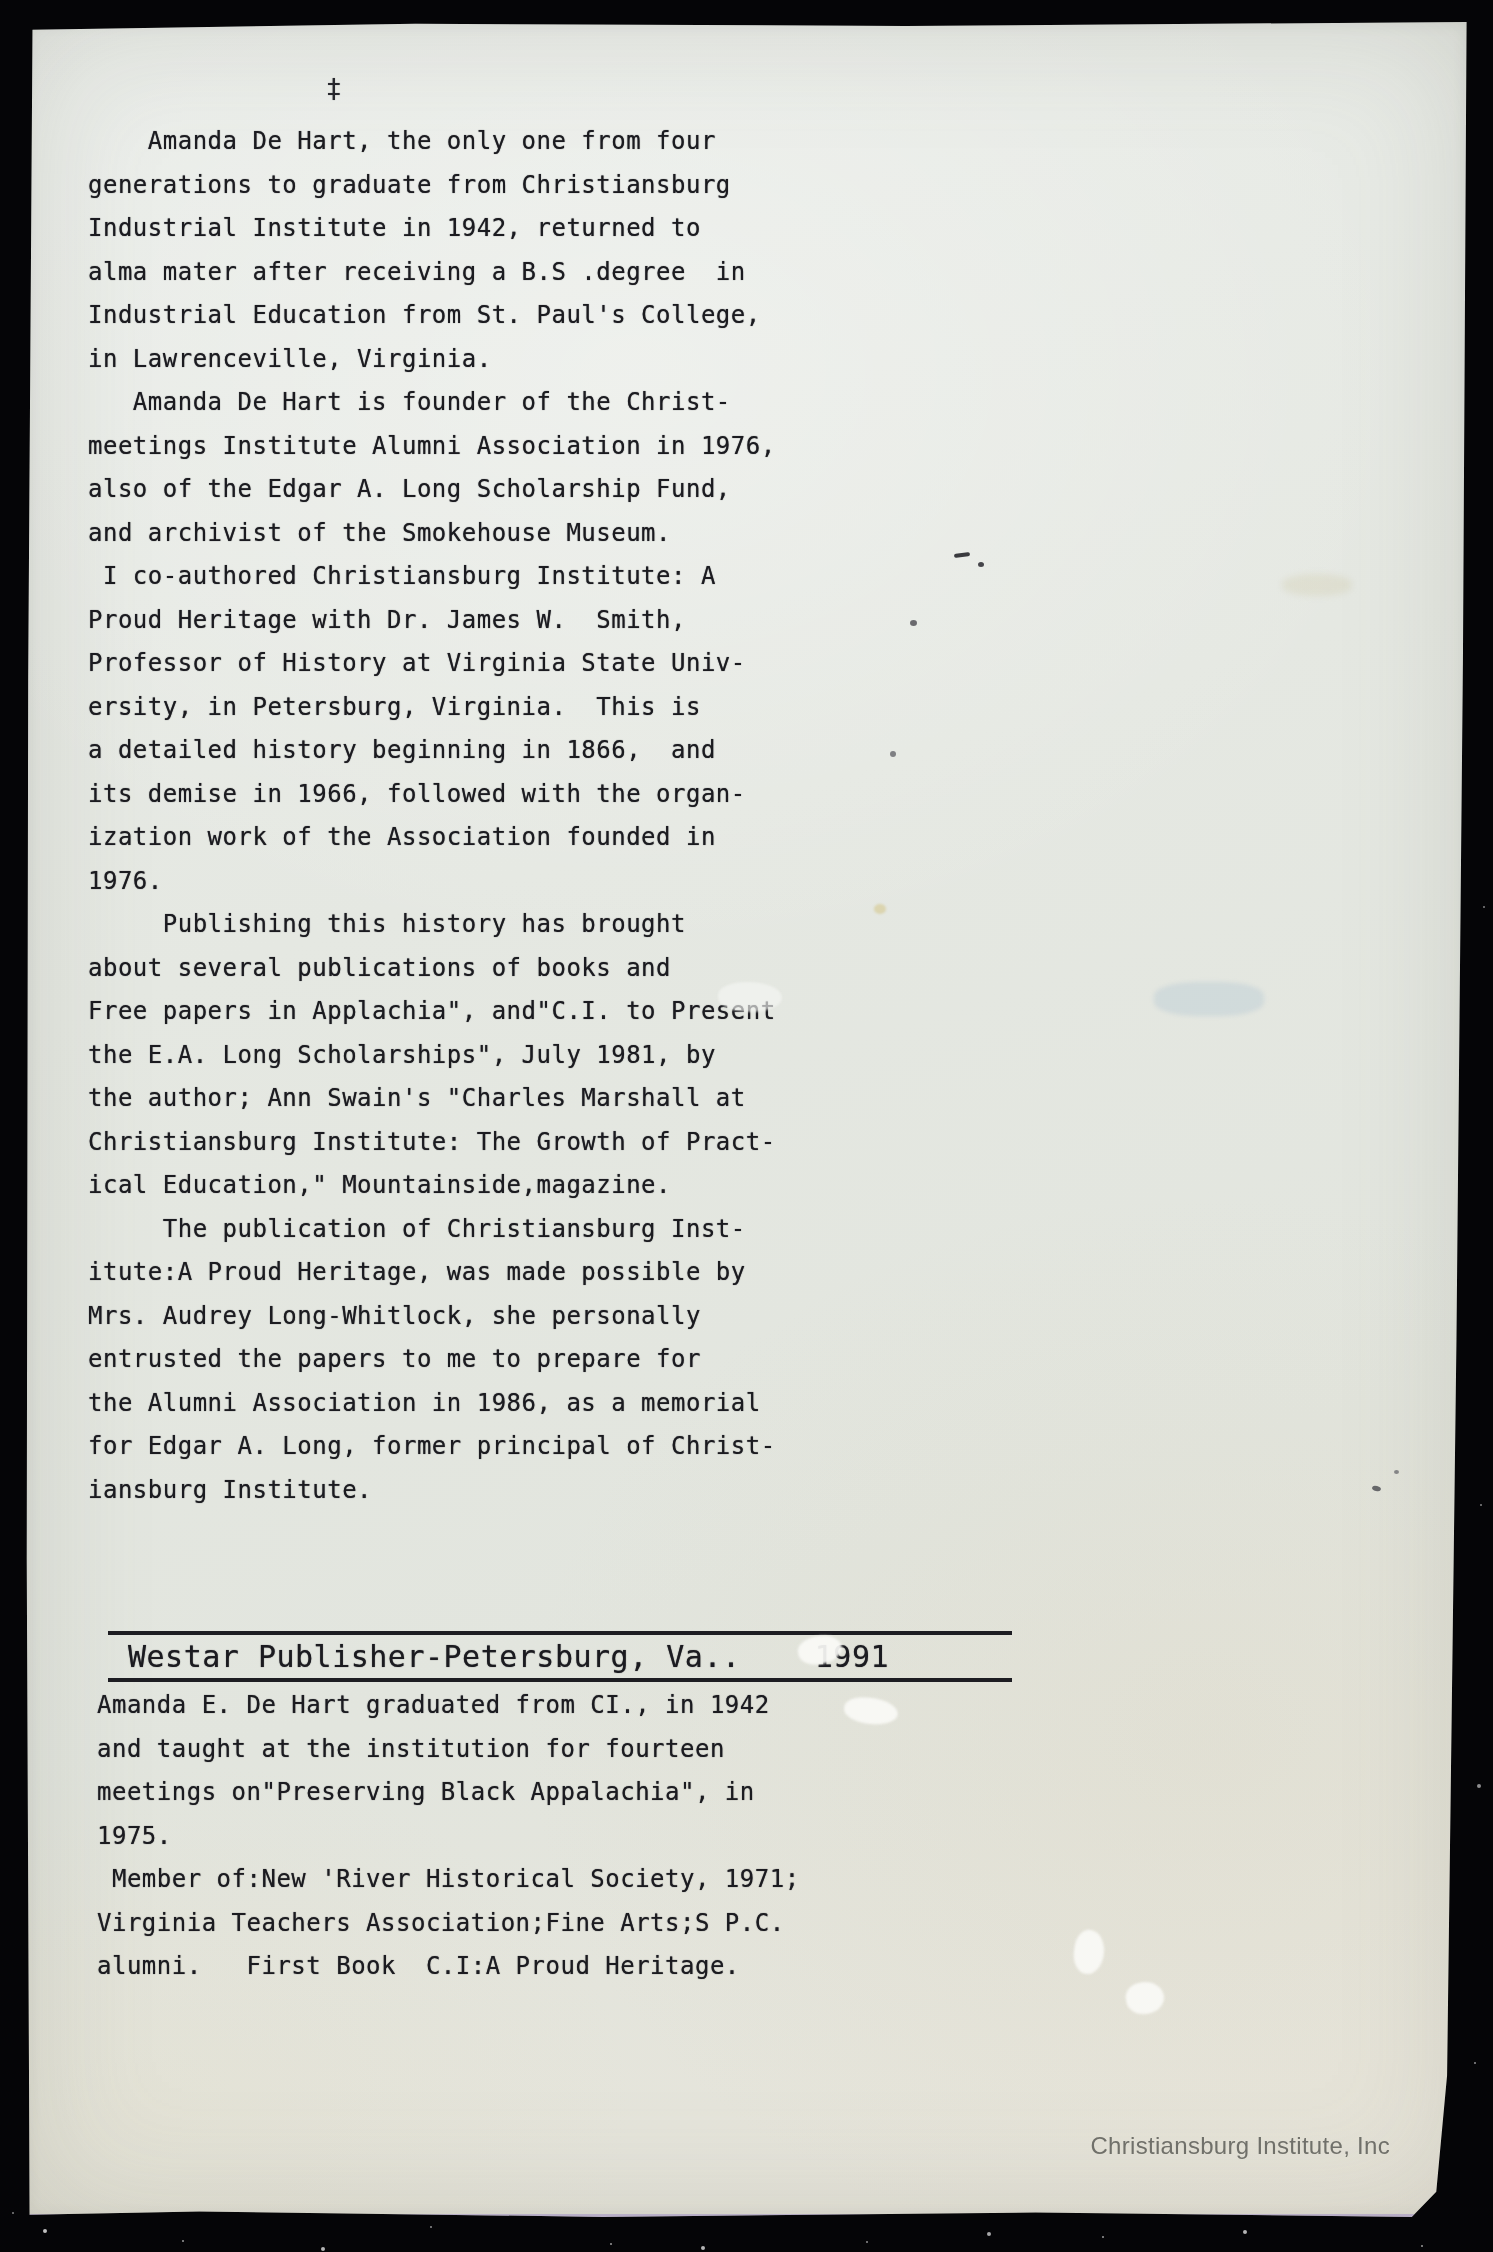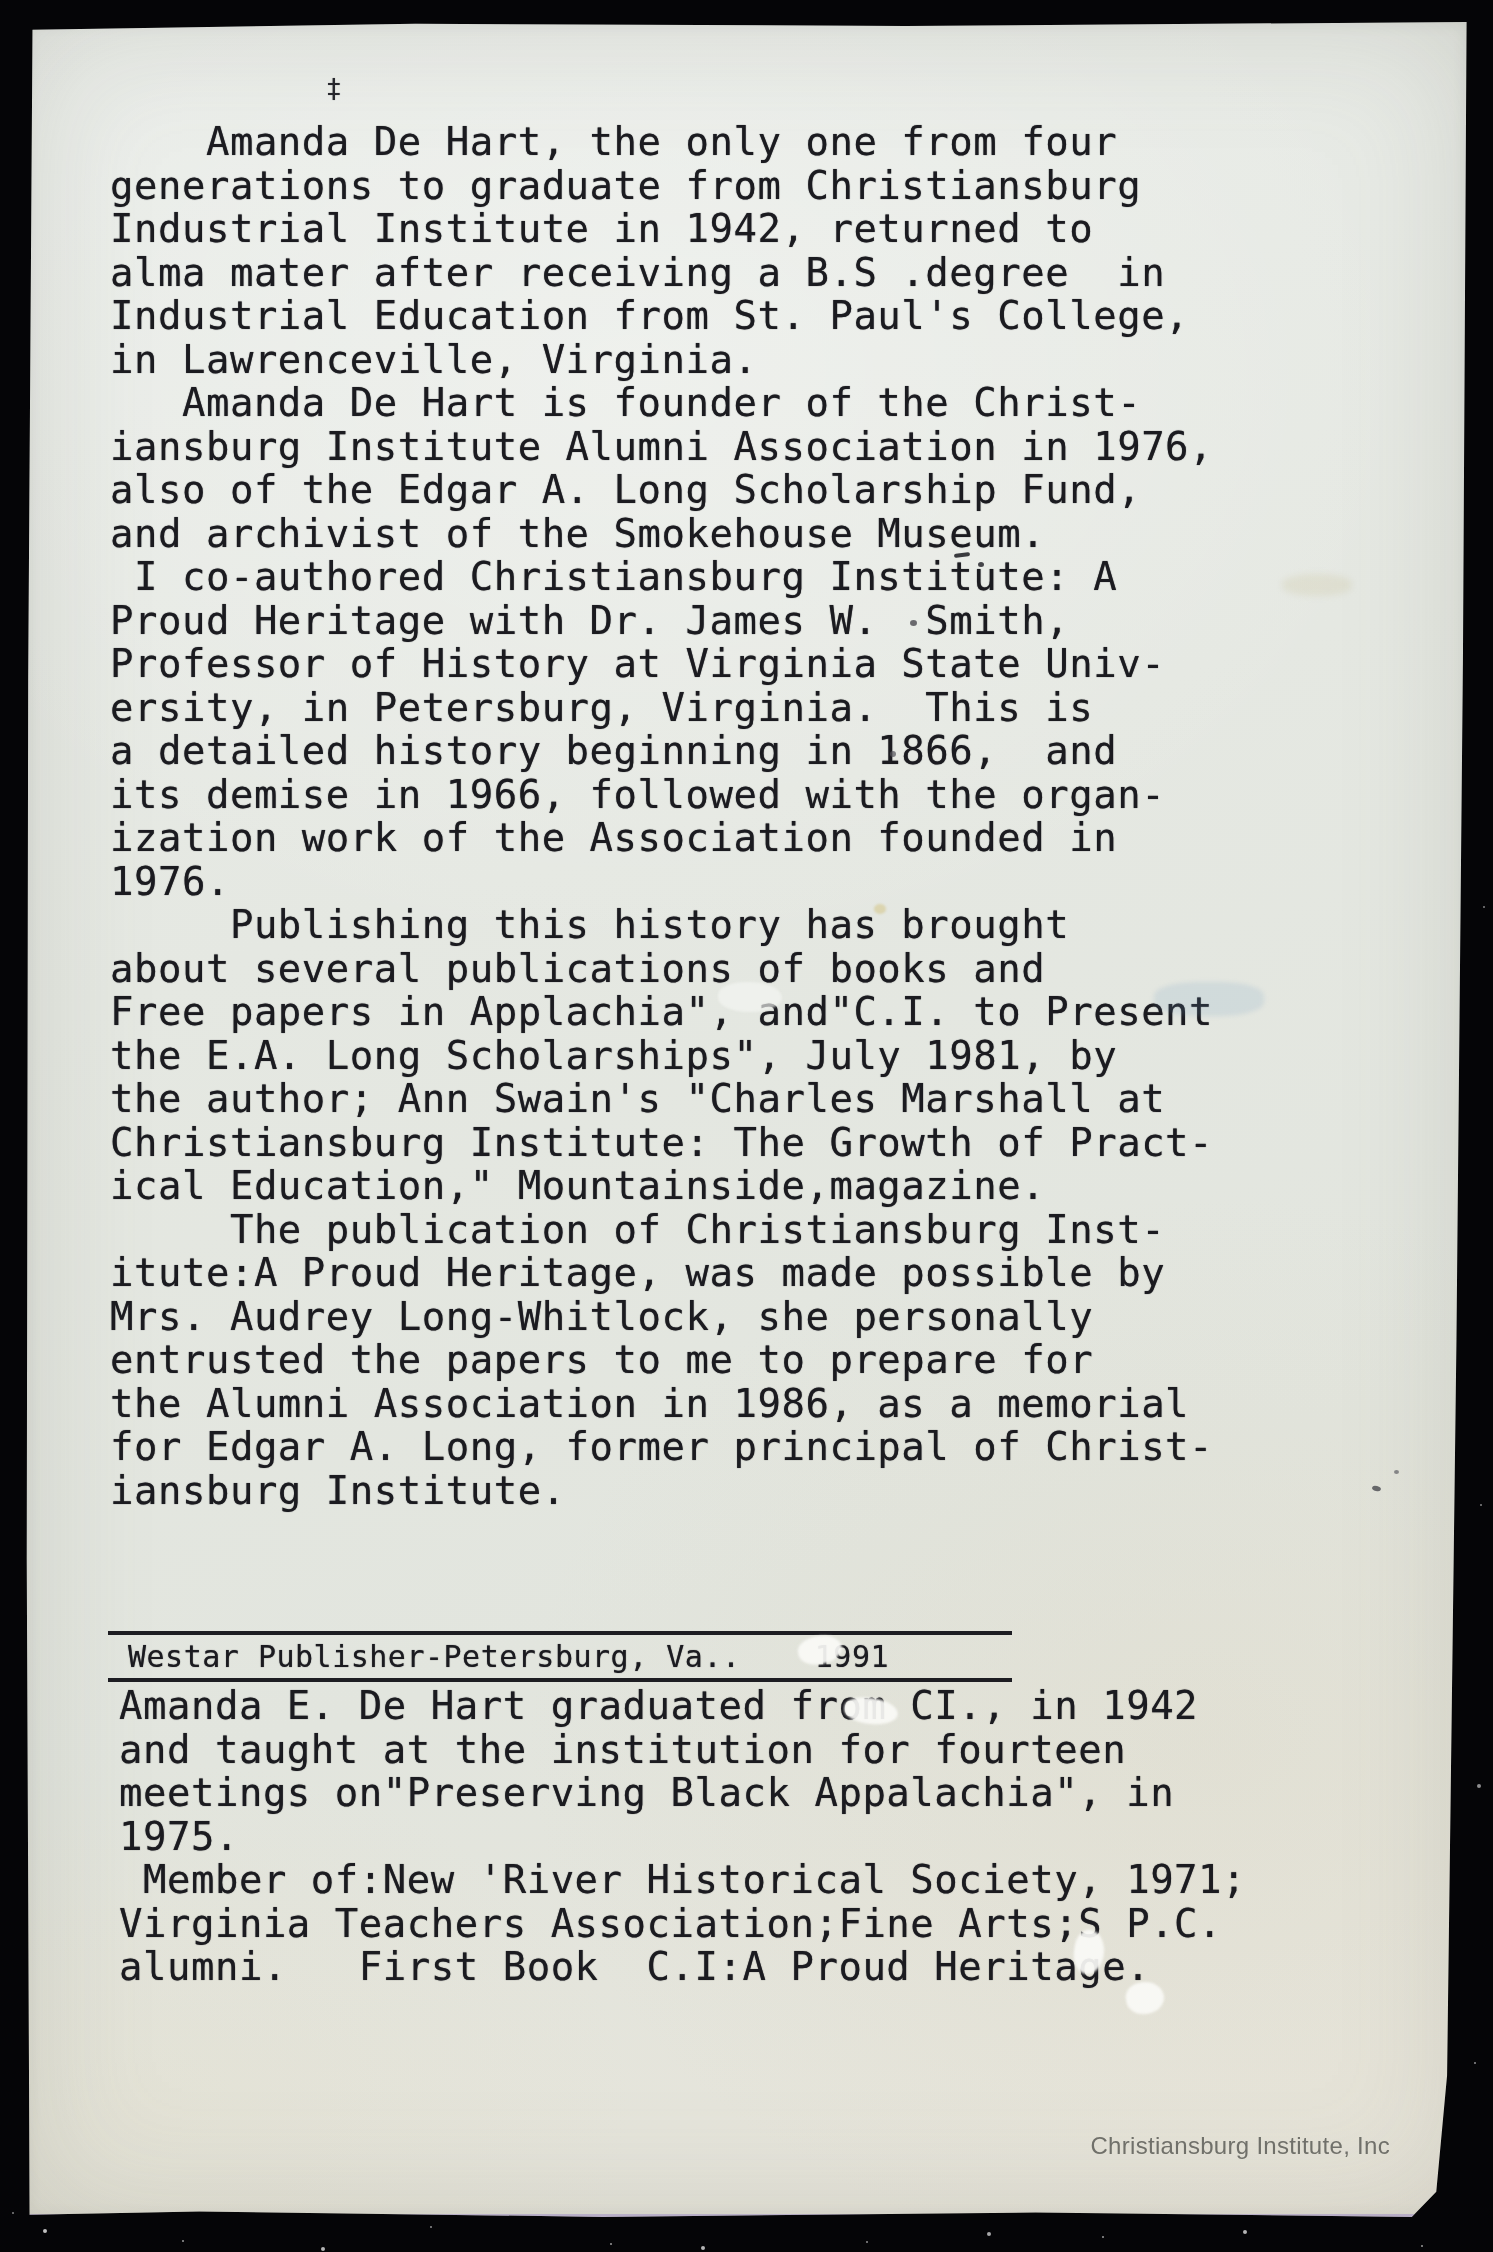--- a/index.html
+++ b/index.html
@@ -29,25 +29,24 @@
     );
   }
   .paper::after{ 
     content:"";
     position:absolute;left:0;right:0;bottom:0;height:4px;
     background:rgba(122,92,200,0.30);
   }
   .typed{
     position:absolute;
     color:#1b1b20;
-    font-size:39px;
+    font-size:24px;
     letter-spacing:0.5px;
     line-height:43.5px;
     text-shadow:0 0 1px rgba(24,24,30,0.75);
-    margin-left:22px;
   }
   .tline{white-space:pre;}
   .block1{left:62px;top:98px;}
   .block2{left:71px;top:1662px;}
   .pub-heading{
     position:absolute;
     left:82px;top:1609px;
     width:884px;
     border-top:4px solid #1d1d22;
     border-bottom:4px solid #1d1d22;
@@ -116,21 +115,21 @@
     <span class="stray-mark">‡</span>
 
     <div class="typed block1">
         <div class="tline">    Amanda De Hart, the only one from four</div>
         <div class="tline">generations to graduate from Christiansburg</div>
         <div class="tline">Industrial Institute in 1942, returned to</div>
         <div class="tline">alma mater after receiving a B.S .degree  in</div>
         <div class="tline">Industrial Education from St. Paul's College,</div>
         <div class="tline">in Lawrenceville, Virginia.</div>
         <div class="tline">   Amanda De Hart is founder of the Christ-</div>
-        <div class="tline">iansburg Institute Alumni Association in 1976,</div>
+        <div class="tline">meetings Institute Alumni Association in 1976,</div>
         <div class="tline">also of the Edgar A. Long Scholarship Fund,</div>
         <div class="tline">and archivist of the Smokehouse Museum.</div>
         <div class="tline"> I co-authored Christiansburg Institute: A</div>
         <div class="tline">Proud Heritage with Dr. James W.  Smith,</div>
         <div class="tline">Professor of History at Virginia State Univ-</div>
         <div class="tline">ersity, in Petersburg, Virginia.  This is</div>
         <div class="tline">a detailed history beginning in 1866,  and</div>
         <div class="tline">its demise in 1966, followed with the organ-</div>
         <div class="tline">ization work of the Association founded in</div>
         <div class="tline">1976.</div>

